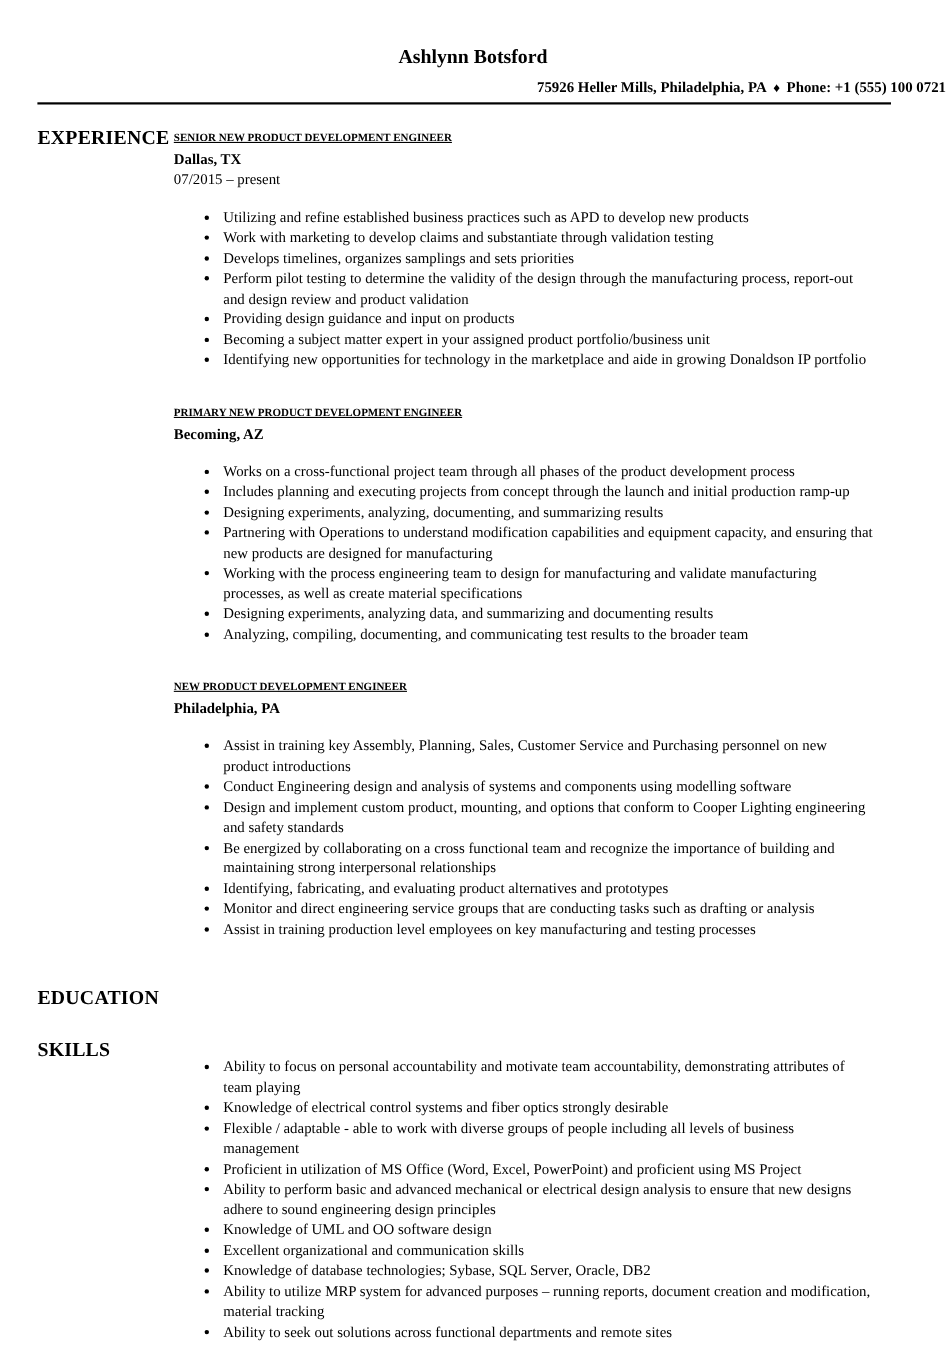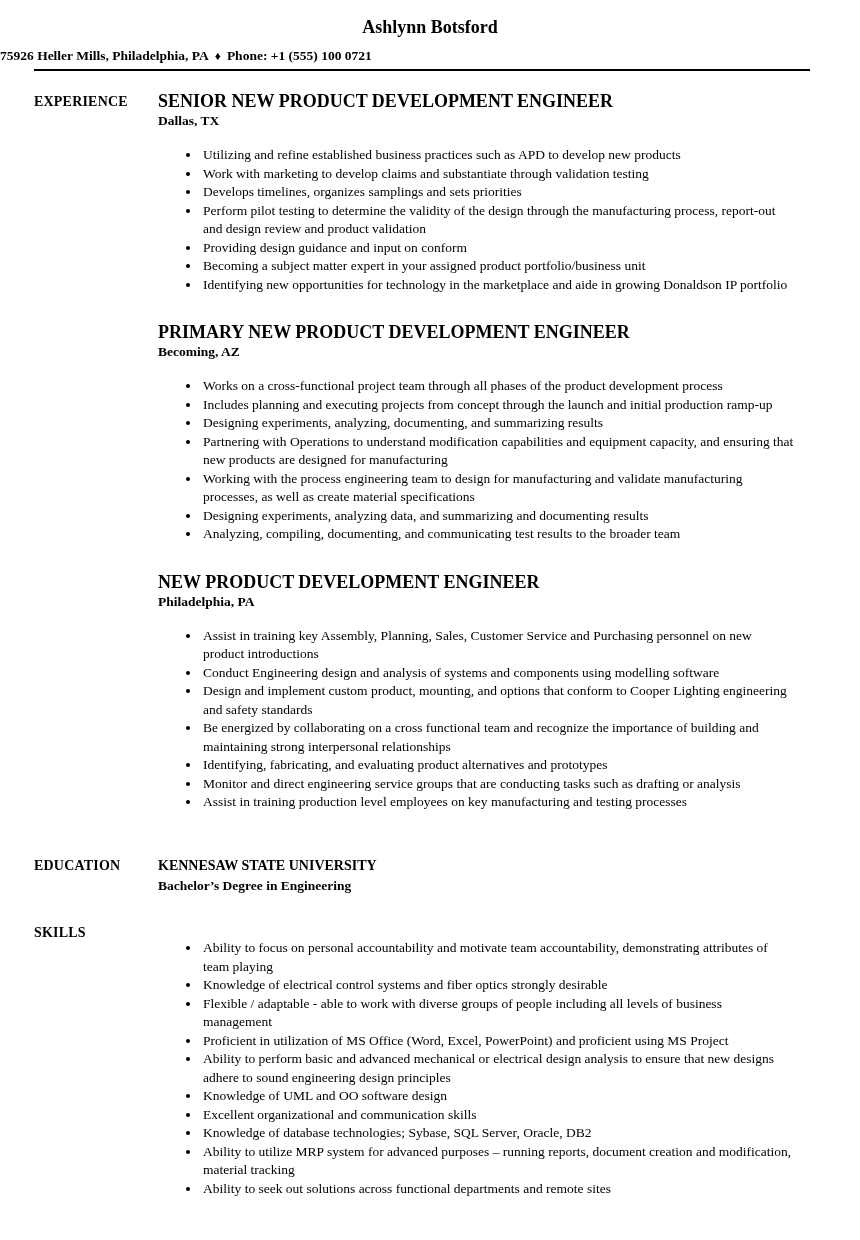--- a/index.html
+++ b/index.html
@@ -8,60 +8,61 @@
     width: 860px;
     height: 1240px;
     margin: 0 auto;
     background: #ffffff;
     color: #000000;
     font-family: "Liberation Serif", "DejaVu Serif", serif;
     font-size: 13.5px;
     line-height: 18.5px;
     overflow: hidden;
   }
-  .resume-header { padding-top: 16px; }
+  .resume-header { padding-top: 16px; margin-top: 24px; }
   .candidate-name {
     margin: 0;
     font-size: 18px;
     line-height: 22px;
     font-weight: bold;
     text-align: center;
   }
   .contact-line {
     margin: 9px 0 0 0;
     font-weight: bold;
     font-size: 13.5px;
     line-height: 17px;
-    text-align: left;
+    text-align: right;
   }
   .contact-line .sep { padding: 0 6px; font-size: 12px; }
   .rule {
     border: none;
     border-top: 2.5px solid #000;
     margin: 4px 50px 0 34px;
   }
   main { padding: 21px 50px 0 34px; }
   .section {
     display: grid;
     grid-template-columns: 124px 1fr;
     align-items: start;
   }
   .section + .section { margin-top: 28px; }
   .section-label {
     font-weight: bold;
-    font-size: 14px;
+    font-size: 18px;
     line-height: 19px;
     letter-spacing: 0.2px;
   }
   .job + .job { margin-top: 29px; }
   .job-title {
     margin: 0;
-    font-size: 18px;
+    font-size: 10px;
     line-height: 19px;
     font-weight: bold;
+    text-decoration: underline;
   }
   .job-location { font-weight: bold; line-height: 19px; }
   .job-dates { line-height: 18.5px; }
   ul.bullets {
     margin: 16px;
     padding: 0 0 0 27px;
     list-style: disc outside;
   }
   ul.bullets li { padding-left: 2px; margin: 0; }
   .edu-school { font-weight: bold; font-size: 14px; line-height: 19px; }
@@ -81,26 +82,27 @@
 
   <main>
 
     <section class="section">
       <div class="section-label">EXPERIENCE</div>
       <div class="section-content">
 
         <article class="job">
           <h2 class="job-title">SENIOR NEW PRODUCT DEVELOPMENT ENGINEER</h2>
           <div class="job-location">Dallas, TX</div>
+          <div class="job-dates">07/2015 – present</div>
           <ul class="bullets">
             <li>Utilizing and refine established business practices such as APD to develop new products</li>
             <li>Work with marketing to develop claims and substantiate through validation testing</li>
             <li>Develops timelines, organizes samplings and sets priorities</li>
             <li>Perform pilot testing to determine the validity of the design through the manufacturing process, report-out and design review and product validation</li>
-            <li>Providing design guidance and input on conform</li>
+            <li>Providing design guidance and input on products</li>
             <li>Becoming a subject matter expert in your assigned product portfolio/business unit</li>
             <li>Identifying new opportunities for technology in the marketplace and aide in growing Donaldson IP portfolio</li>
           </ul>
         </article>
 
         <article class="job">
           <h2 class="job-title">PRIMARY NEW PRODUCT DEVELOPMENT ENGINEER</h2>
           <div class="job-location">Becoming, AZ</div>
           <ul class="bullets">
             <li>Works on a cross-functional project team through all phases of the product development process</li>
@@ -125,24 +127,20 @@
             <li>Monitor and direct engineering service groups that are conducting tasks such as drafting or analysis</li>
             <li>Assist in training production level employees on key manufacturing and testing processes</li>
           </ul>
         </article>
 
       </div>
     </section>
 
     <section class="section">
       <div class="section-label">EDUCATION</div>
-      <div class="section-content">
-        <div class="edu-school">KENNESAW STATE UNIVERSITY</div>
-        <div class="edu-degree">Bachelor’s Degree in Engineering</div>
-      </div>
     </section>
 
     <section class="section">
       <div class="section-label">SKILLS</div>
       <div class="section-content">
         <ul class="bullets">
           <li>Ability to focus on personal accountability and motivate team accountability, demonstrating attributes of team playing</li>
           <li>Knowledge of electrical control systems and fiber optics strongly desirable</li>
           <li>Flexible / adaptable - able to work with diverse groups of people including all levels of business management</li>
           <li>Proficient in utilization of MS Office (Word, Excel, PowerPoint) and proficient using MS Project</li>

